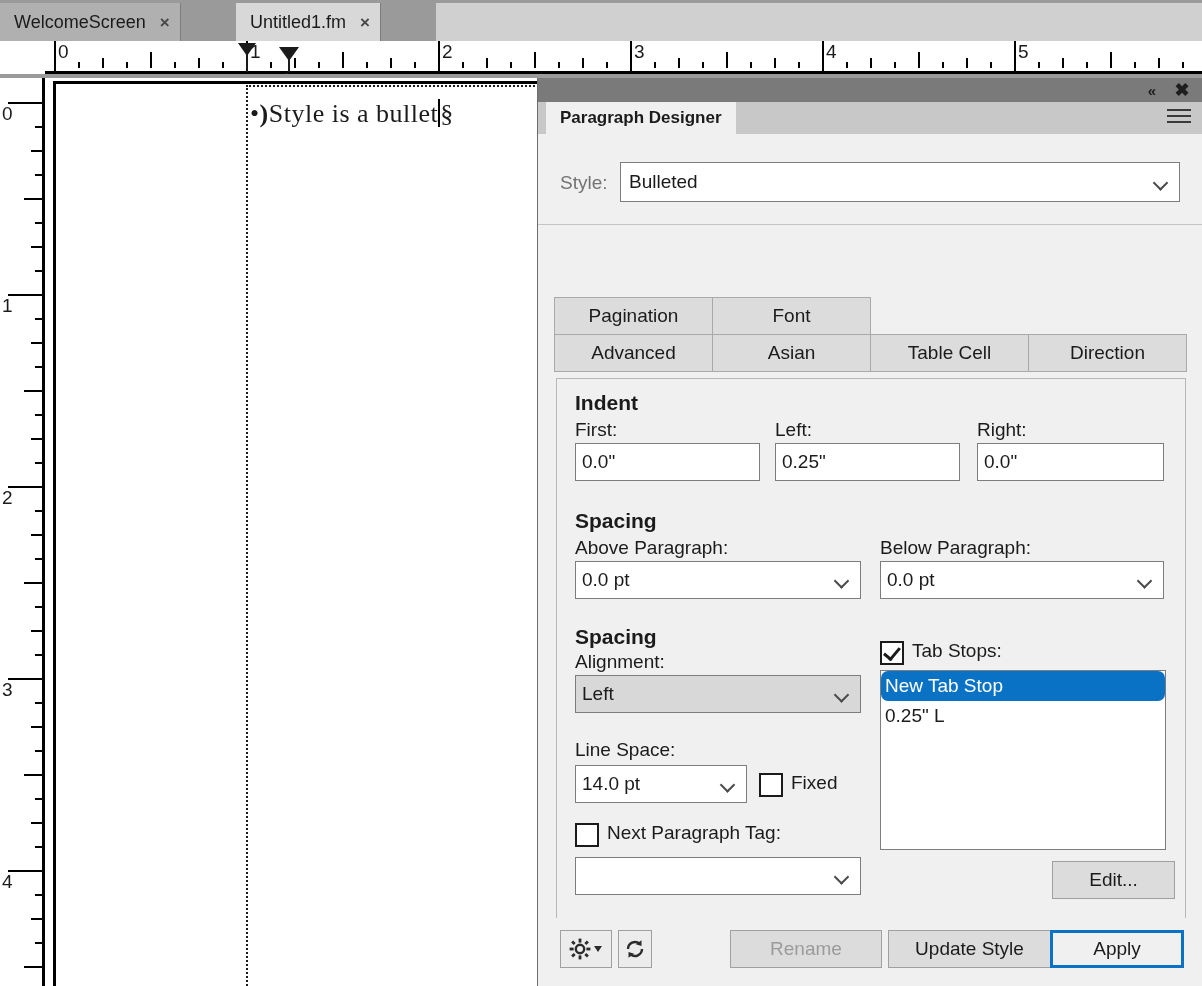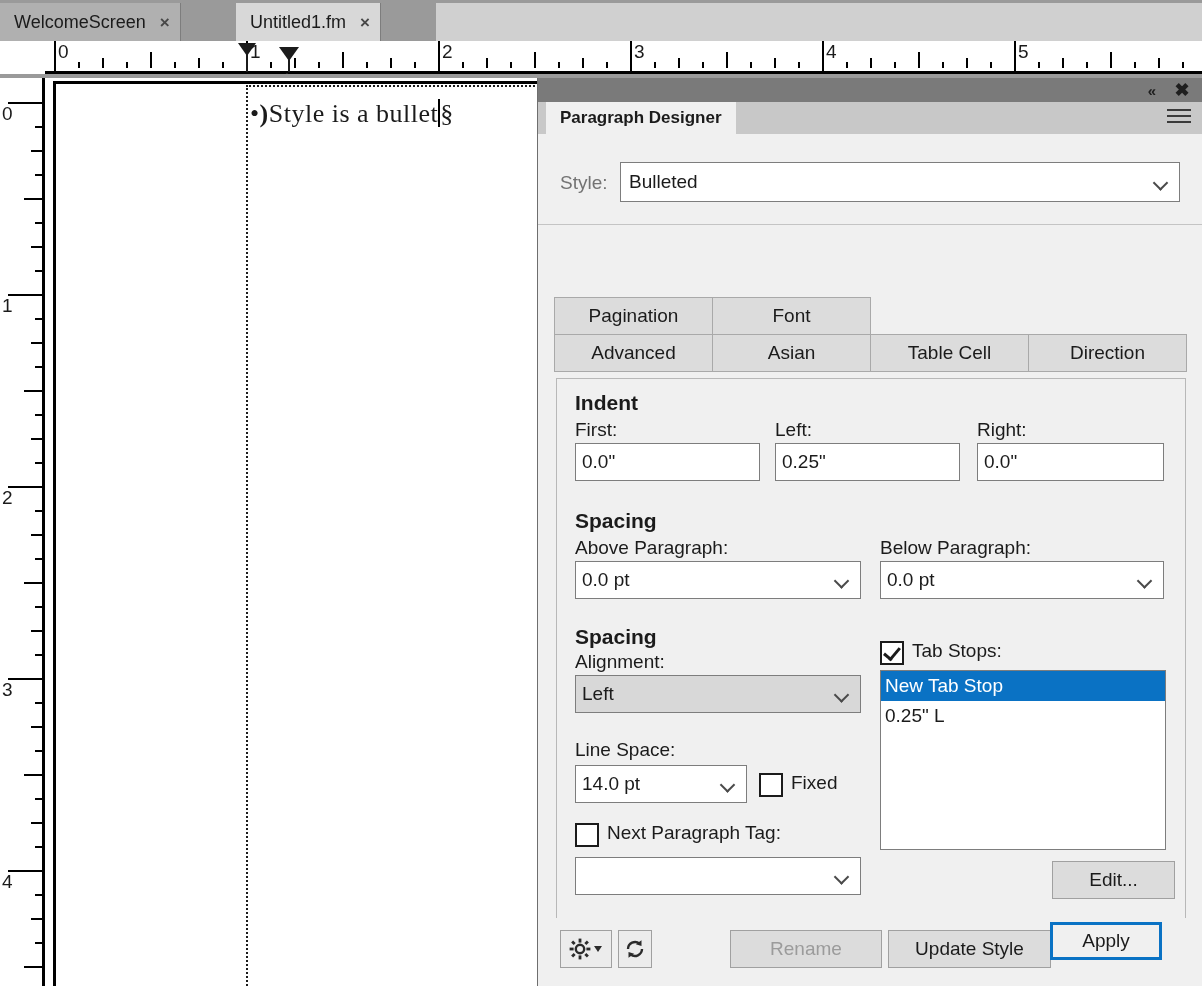--- a/index.html
+++ b/index.html
@@ -442,21 +442,21 @@
   }
   .list-item {
     height: 30px;
     display: flex;
     align-items: center;
     padding-left: 4px;
     font-size: 19px;
     color: #1b1b1b;
     cursor: pointer;
   }
-  .list-item.sel { background: #0a72c4; color: #ffffff; }
+  .list-item.sel { background: #0a72c4; color: #ffffff; border-radius: 7px; }
 
   .pushbtn {
     position: absolute;
     background: #dcdcdc;
     border: 1px solid #a0a0a0;
     box-sizing: border-box;
     display: flex;
     align-items: center;
     justify-content: center;
     font-size: 19px;
@@ -771,21 +771,21 @@
             <path d="M19 12a7 7 0 0 1-11.5 5.3" fill="none" stroke="#2b2b2b" stroke-width="2.4"></path>
             <polygon points="5.5,20.8 5.5,15 11.2,16.8" fill="#2b2b2b"></polygon>
           </svg>
         </div>
         <div class="pushbtn disabled" style="left:192px; top:12px; width:152px; height:38px;">
             <span>Rename</span>
           </div>
         <div class="pushbtn" style="left:350px; top:12px; width:163px; height:38px;">
             <span>Update Style</span>
           </div>
-        <div class="pushbtn primary" style="left:512px; top:4px; width:112px; height:38px;">
+        <div class="pushbtn primary" style="left:512px; top:12px; width:134px; height:38px;">
             <span>Apply</span>
           </div>
       </div>
 
     </div>
   </div>
 
 </div>
 
 </body></html>

